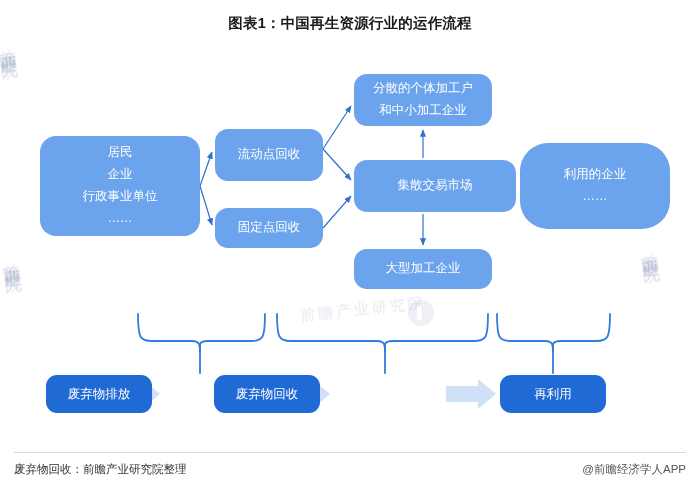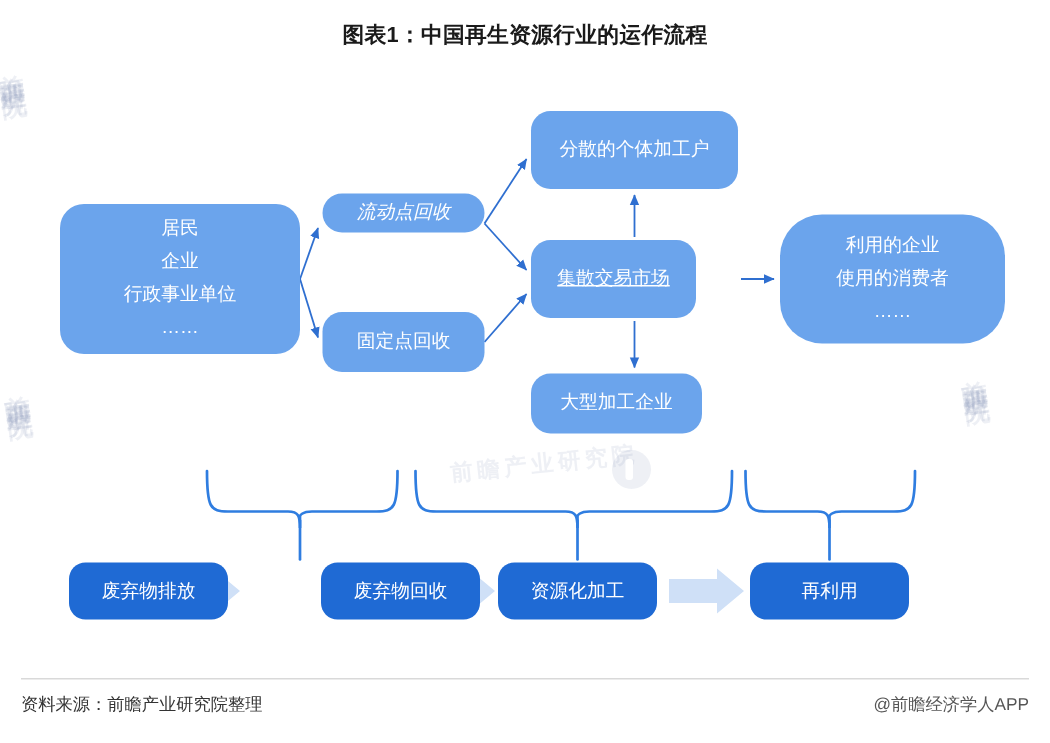--- a/index.html
+++ b/index.html
@@ -84,25 +84,25 @@
     justify-content: center;
     font-size: 12.5px;
     line-height: 1.75;
     text-align: center;
     white-space: nowrap;
   }
   .node .ln { display: block; }
 
   
   #node-sources   { left: 40px;  top: 136px; width: 160px; height: 100px; border-radius: 16px; }
-  #node-mobile    { left: 215px; top: 129px; width: 108px; height: 26px; font-style: italic; }
+  #node-mobile    { left: 215px; top: 129px; width: 108px; height: 52px; }
   #node-fixed     { left: 215px; top: 208px; width: 108px; height: 40px; }
   #node-small     { left: 354px; top: 74px;  width: 138px; height: 52px; }
-  #node-market    { left: 354px; top: 160px; width: 110px; height: 52px; text-decoration: underline; }
-  #node-large     { left: 354px; top: 249px; width: 114px; height: 40px; }
+  #node-market    { left: 354px; top: 160px; width: 162px; height: 52px; }
+  #node-large     { left: 354px; top: 249px; width: 138px; height: 40px; }
   #node-users     { left: 520px; top: 143px; width: 150px; height: 86px; border-radius: 28px; }
 
   
   .pnode {
     position: absolute;
     box-sizing: border-box;
     border-radius: 11px;
     background: #1f6ad4;
     color: #ffffff;
     display: flex;
@@ -216,46 +216,43 @@
   <div class="node" id="node-mobile">
     <span class="ln">流动点回收</span>
   </div>
 
   <div class="node" id="node-fixed">
     <span class="ln">固定点回收</span>
   </div>
 
   <div class="node" id="node-small">
     <span class="ln">分散的个体加工户</span>
+    <span class="ln">和中小加工企业</span>
   </div>
 
   <div class="node" id="node-market">
     <span class="ln">集散交易市场</span>
   </div>
 
   <div class="node" id="node-large">
     <span class="ln">大型加工企业</span>
   </div>
 
   <div class="node" id="node-users">
     <span class="ln">利用的企业</span>
-    <span class="ln">使用的消费者</span>
     <span class="ln">……</span>
   </div>
 
   <div class="pnode" id="pnode-1">
     <span>废弃物排放</span>
   </div>
   <div class="pnode" id="pnode-2">
     <span>废弃物回收</span>
   </div>
-  <div class="pnode" id="pnode-3">
-    <span>资源化加工</span>
-  </div>
   <div class="pnode" id="pnode-4">
     <span>再利用</span>
   </div>
 
   <div class="footer-rule"></div>
-  <div class="footer-source">资料来源：前瞻产业研究院整理</div>
+  <div class="footer-source">废弃物回收：前瞻产业研究院整理</div>
   <div class="footer-credit">@前瞻经济学人APP</div>
 
 </div>
 
 </body></html>

